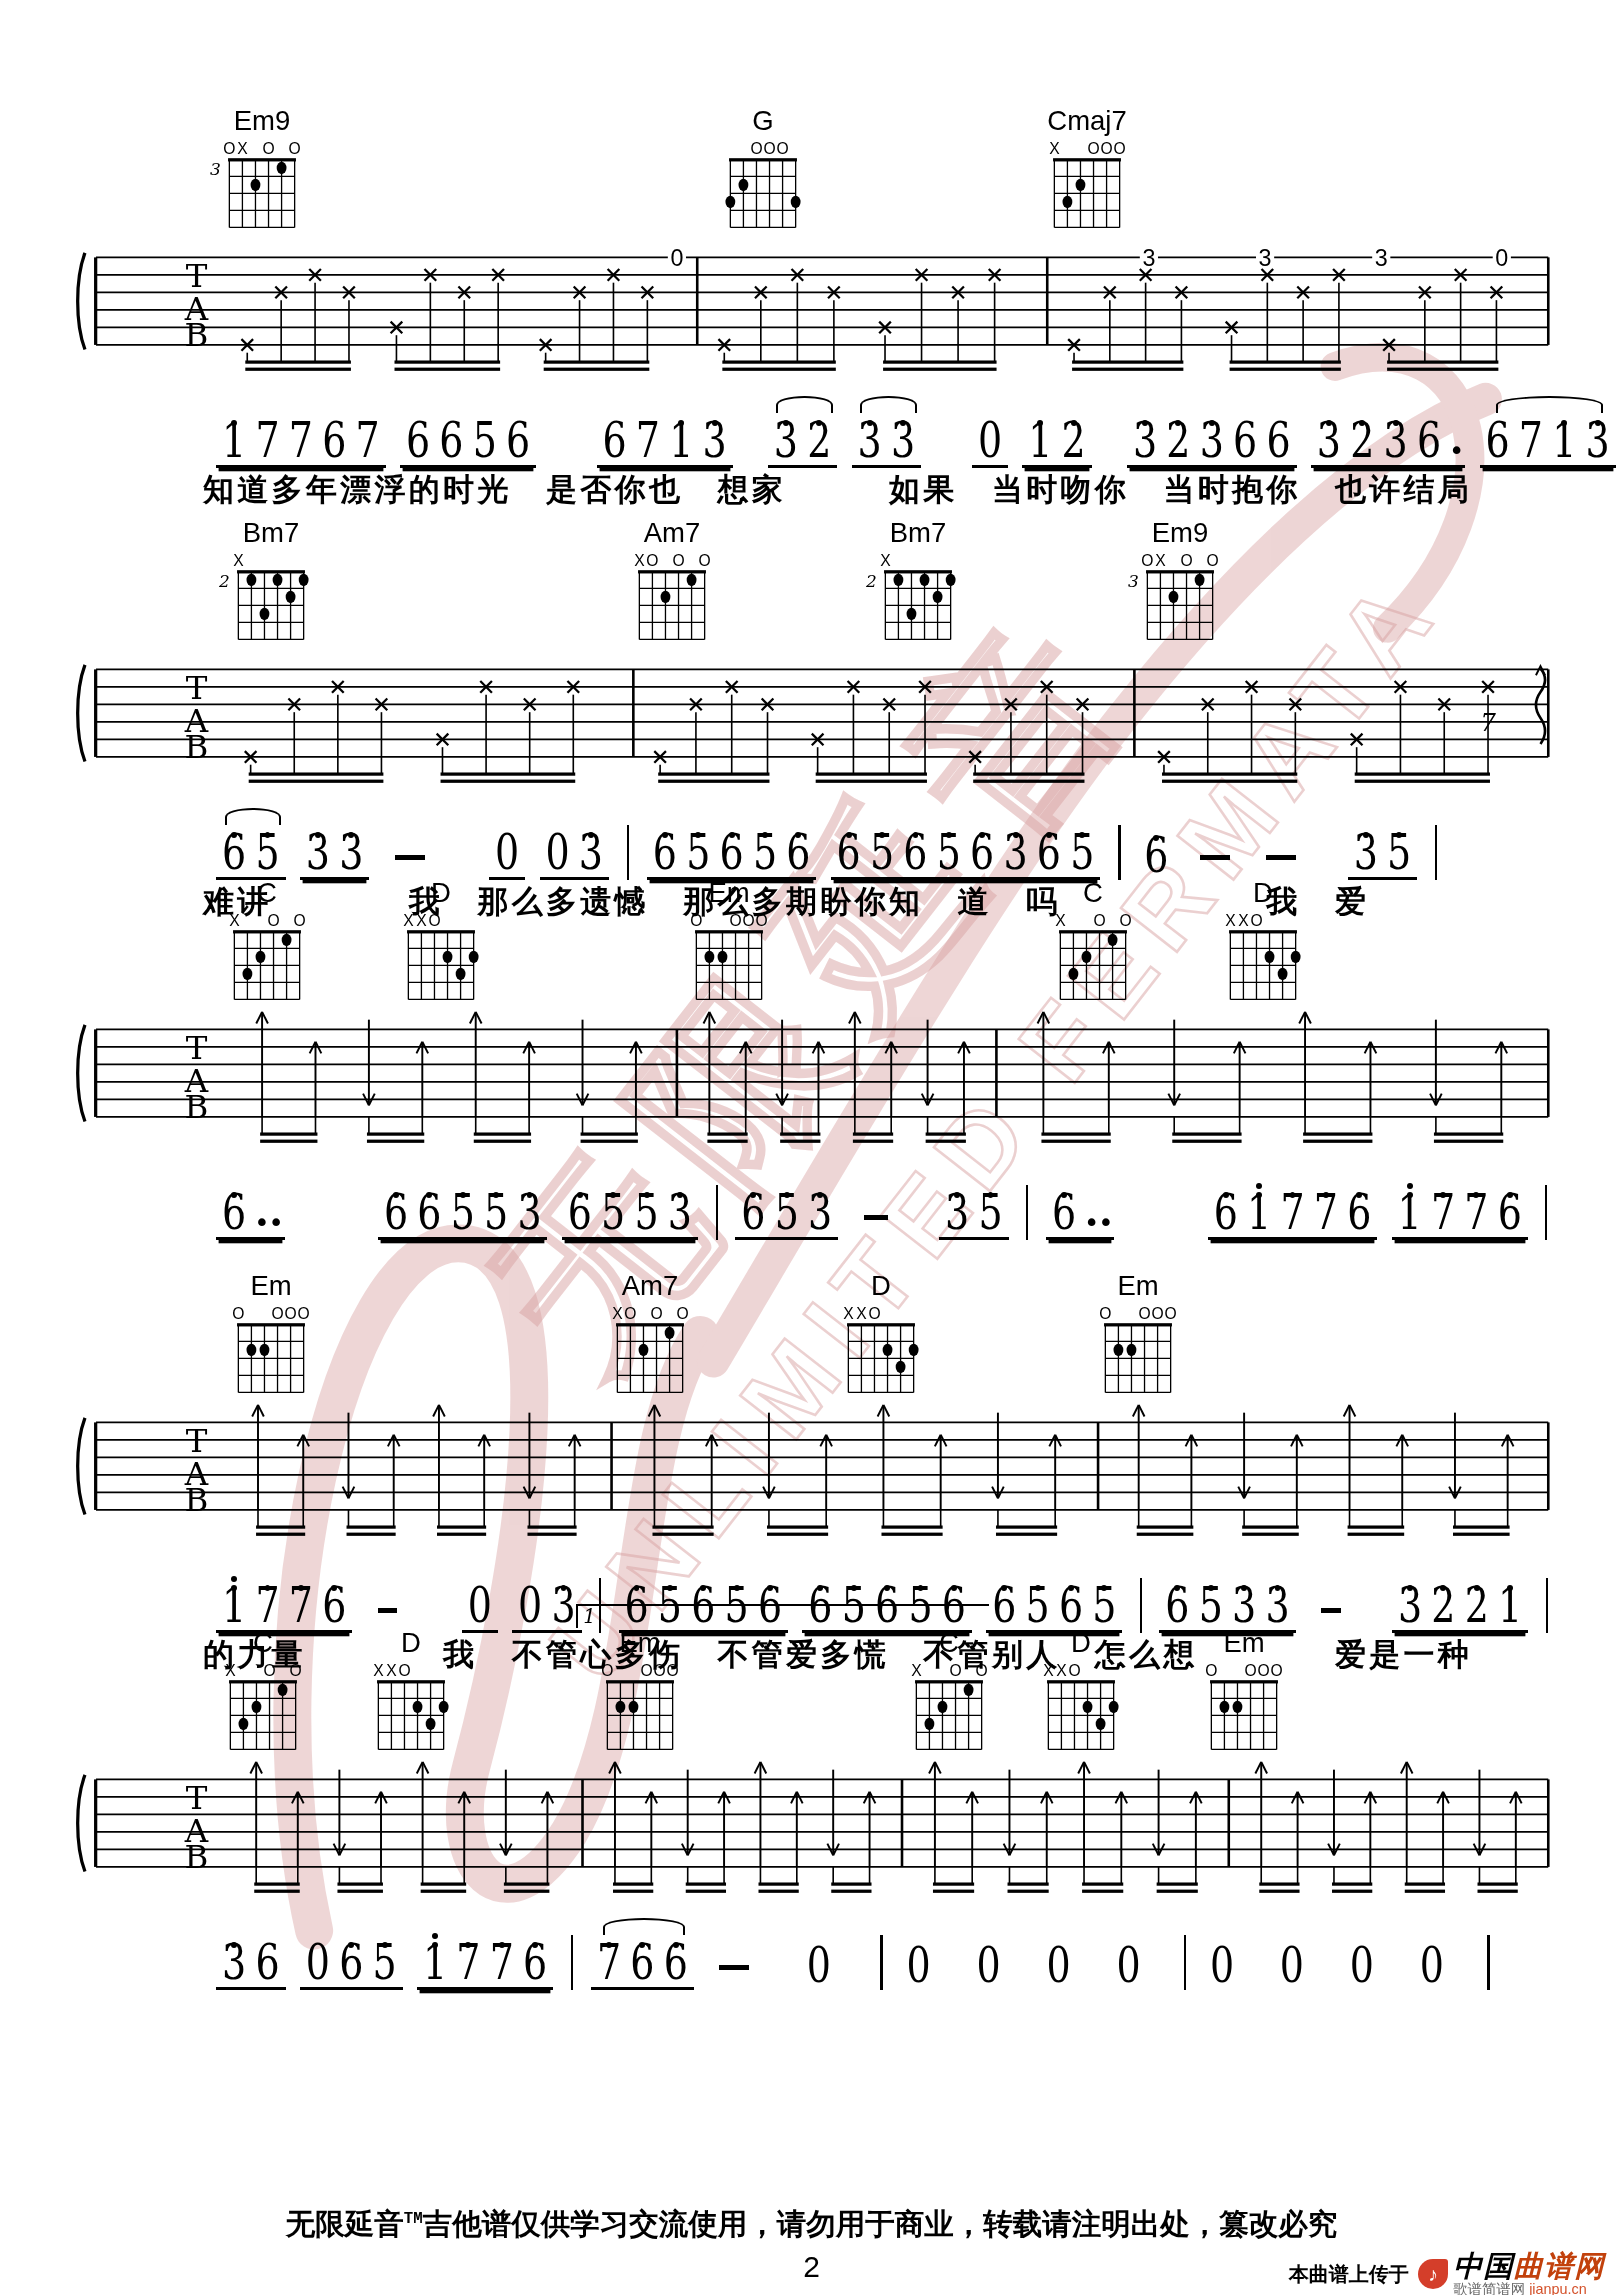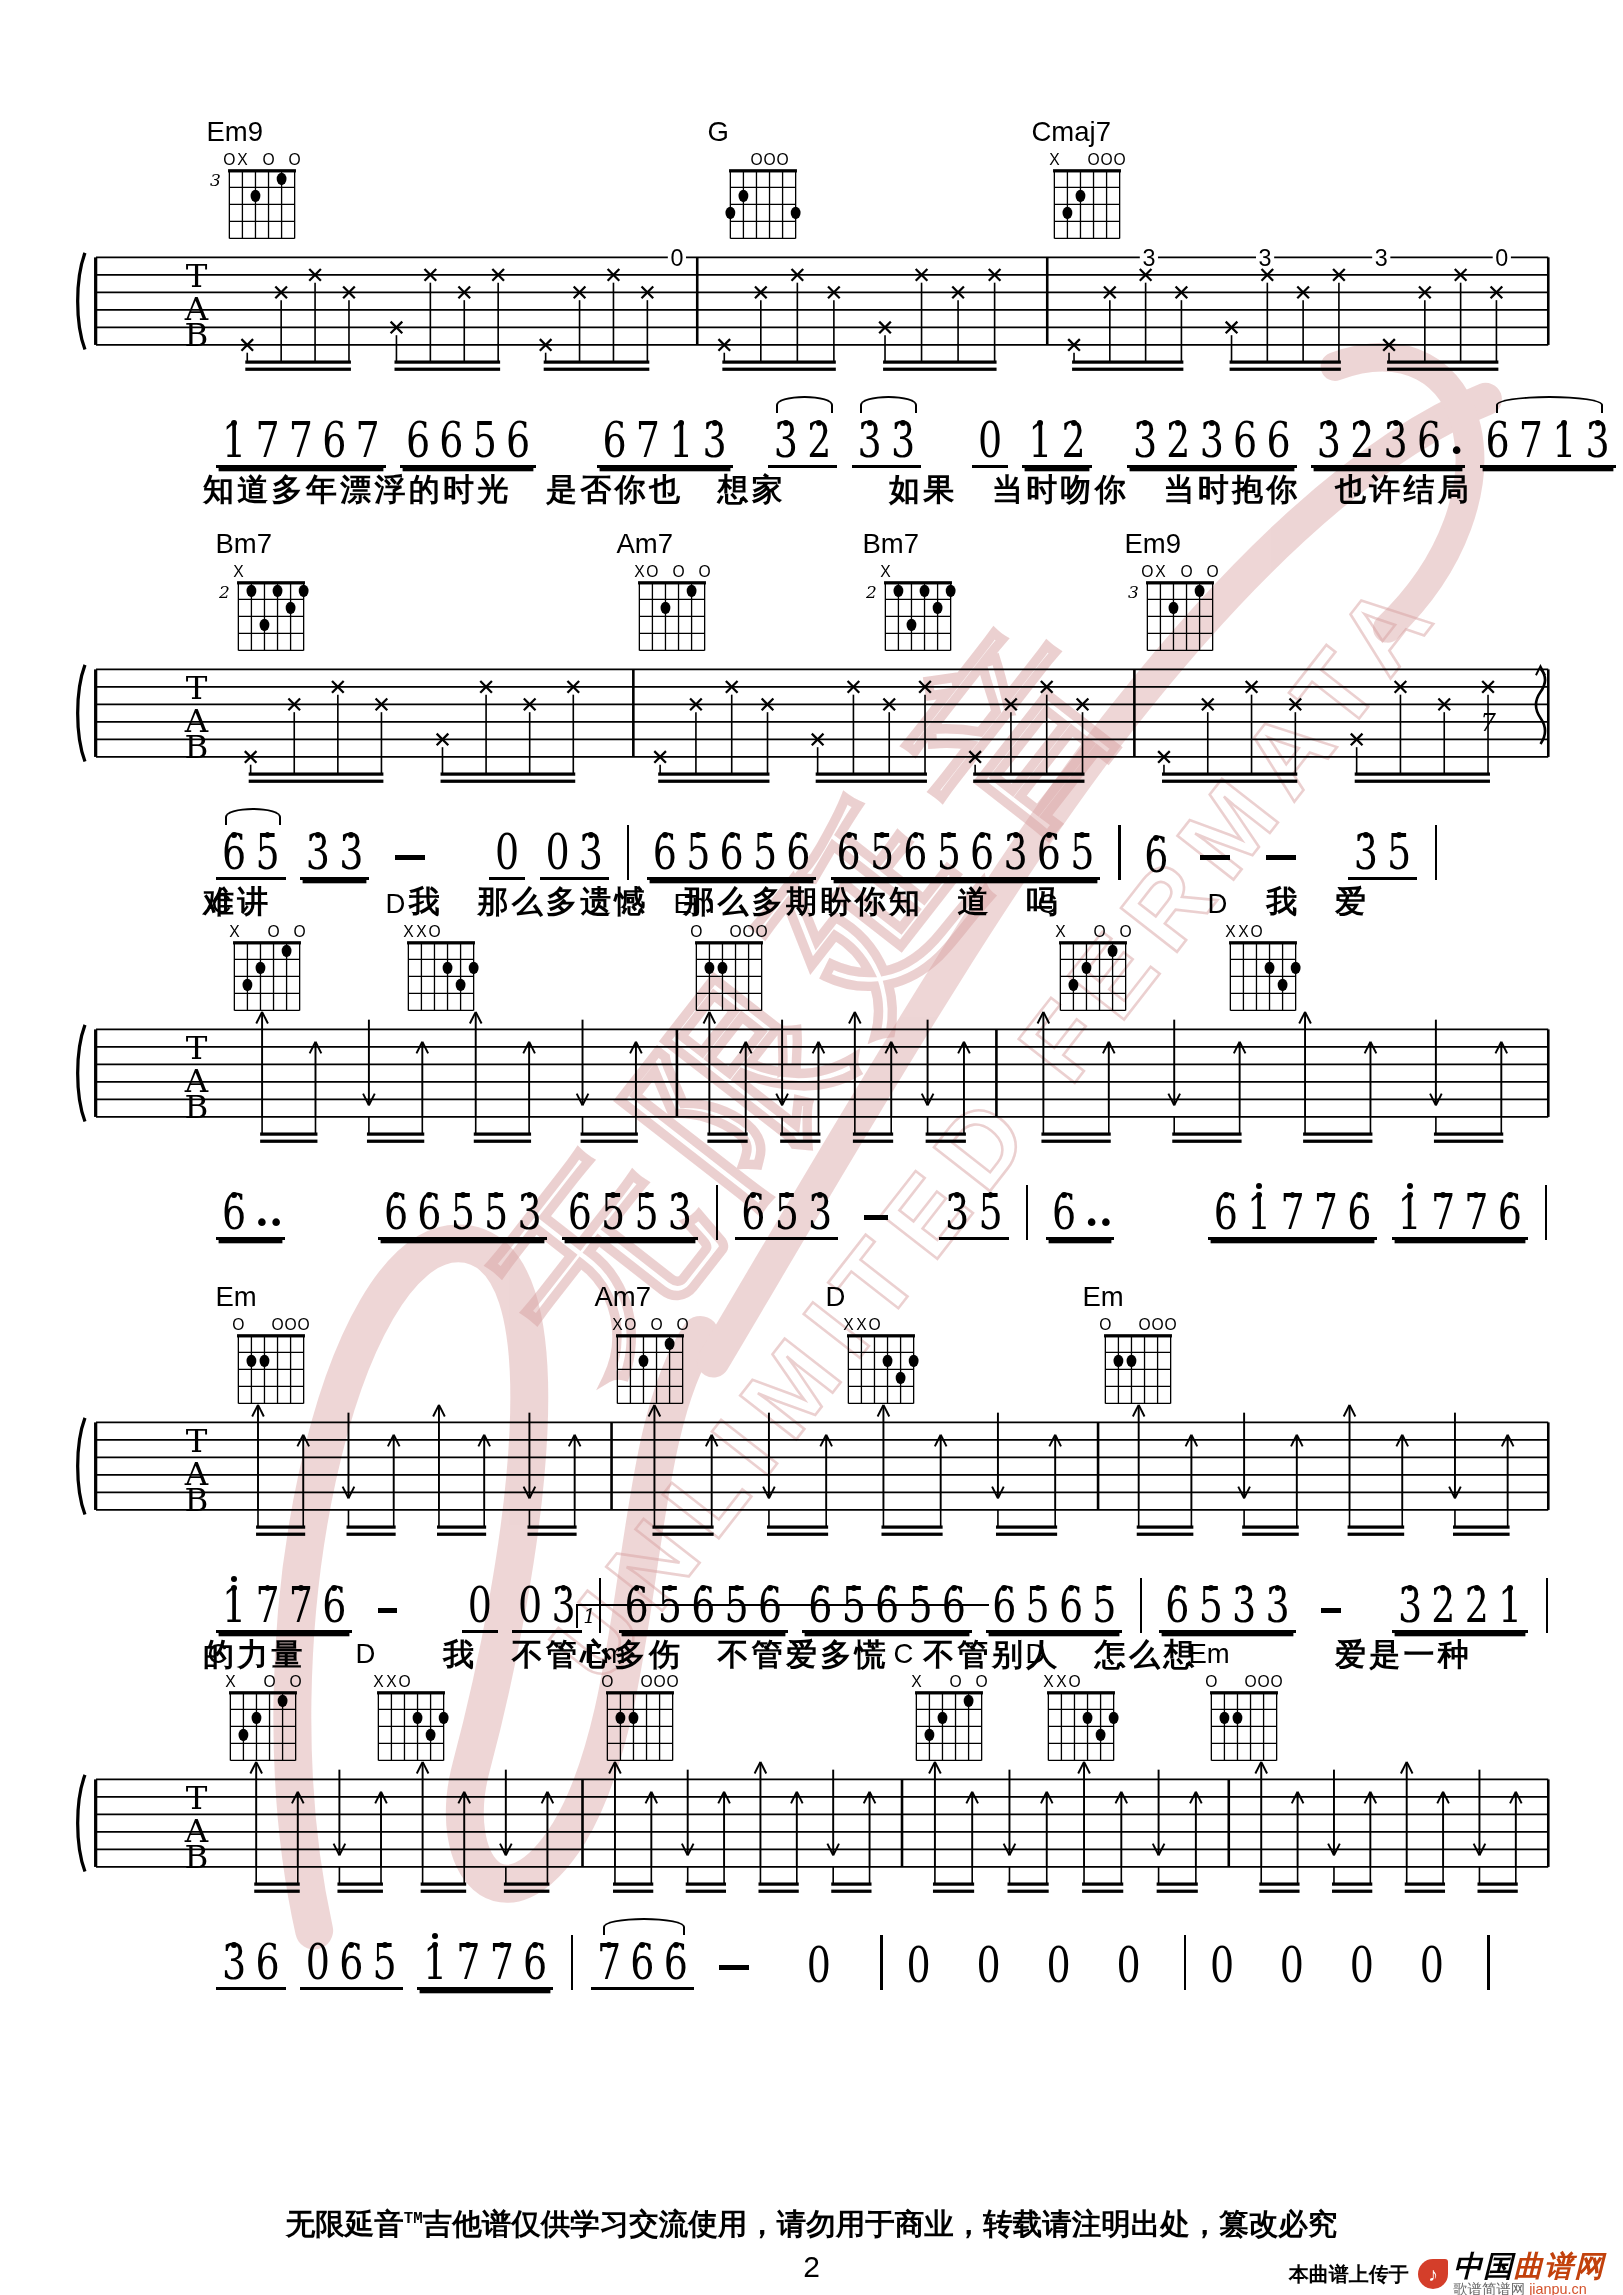--- a/index.html
+++ b/index.html
@@ -2,21 +2,21 @@
 <html style="font-size:10.5px"><head>
 <meta charset="utf-8">
 <style>
   html,body{margin:0;padding:0}
   body{width:1623px;height:2295px;background:#fff;position:relative;overflow:hidden;
        font-family:"Liberation Sans","DejaVu Sans",sans-serif;color:#000}
   #watermark{position:absolute;left:0;top:0;z-index:0;pointer-events:none}
   #systems{position:absolute;left:0;top:0;width:100%;height:100%;z-index:1}
   .system{position:absolute;left:72px;width:1486px}
   .chords{position:relative;height:126px}
-  .chord{position:absolute;transform:translateX(-50%);text-align:left;top:11px}
+  .chord{position:absolute;transform:translateX(-50%);text-align:center;top:0}
   .chord .nm{font-size:27.5px;line-height:26px;font-family:"Liberation Sans",sans-serif}
   .tab{display:block}
   .jianpu{display:flex;align-items:flex-end;height:77px;padding-left:137px;
           font-family:"DejaVu Serif","Liberation Serif",serif}
   .grp{display:flex;align-items:flex-end;margin:0 7.2px;position:relative;padding:0 1.3px}
   .grp.u1{border-bottom:3.3px solid #000}
   .grp.u2{border-bottom:3.3px solid #000;box-shadow:0 5.9px 0 -2.6px #000}
   .grp.arc::before{content:"";position:absolute;top:-10.5px;left:12%;width:76%;height:15.7px;
           border:2px solid #000;border-bottom:none;border-radius:50% 50% 0 0}
   .note{display:flex;flex-direction:column;align-items:center;margin:0 4.6px;line-height:1}

